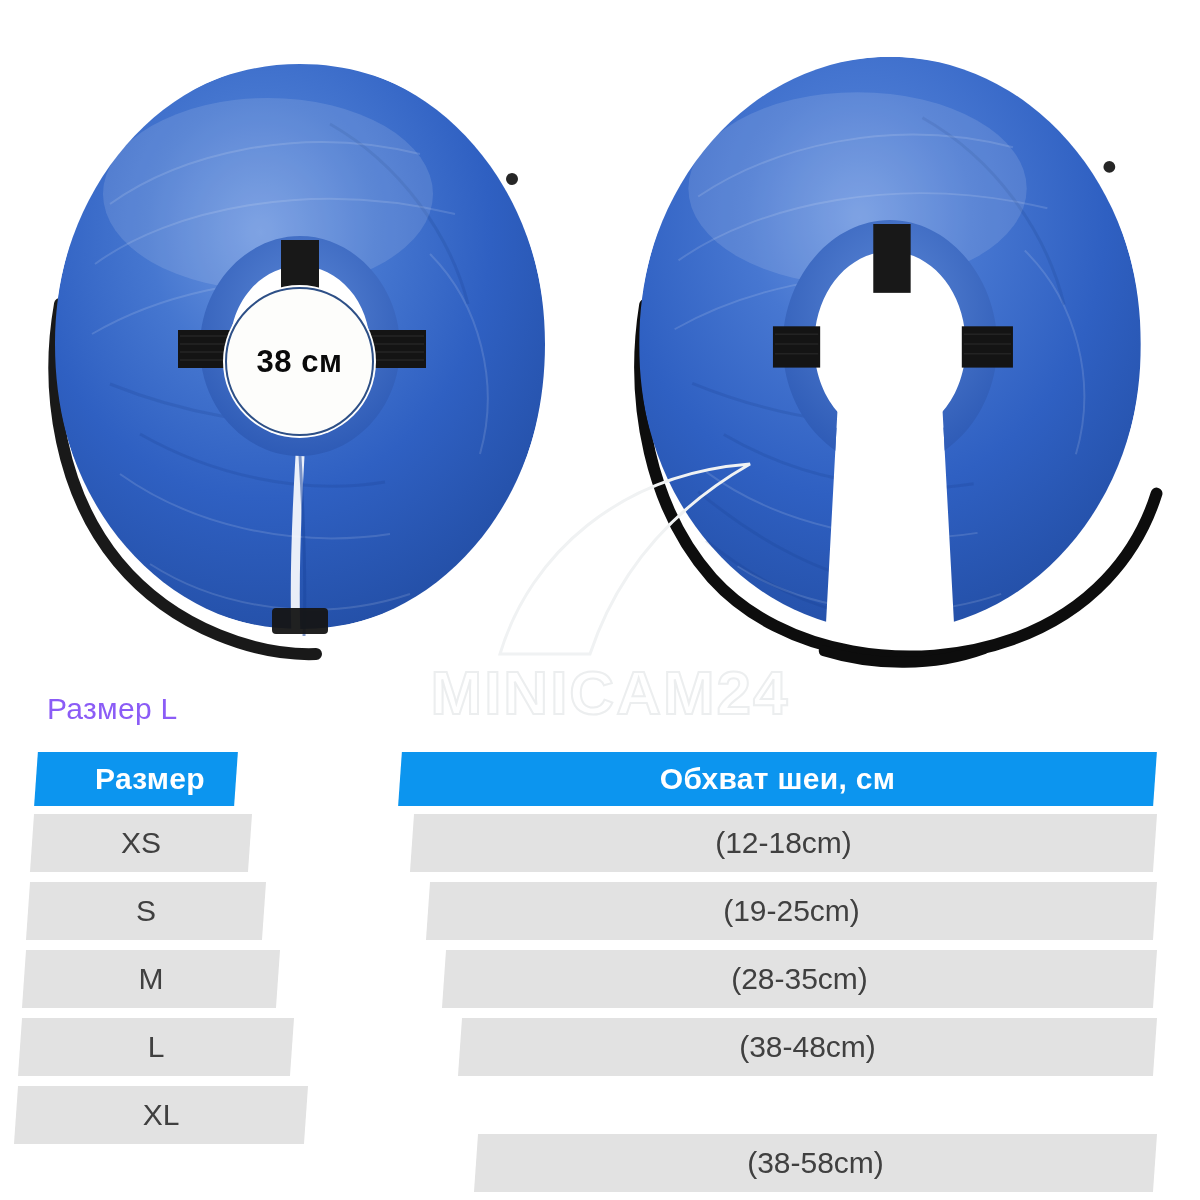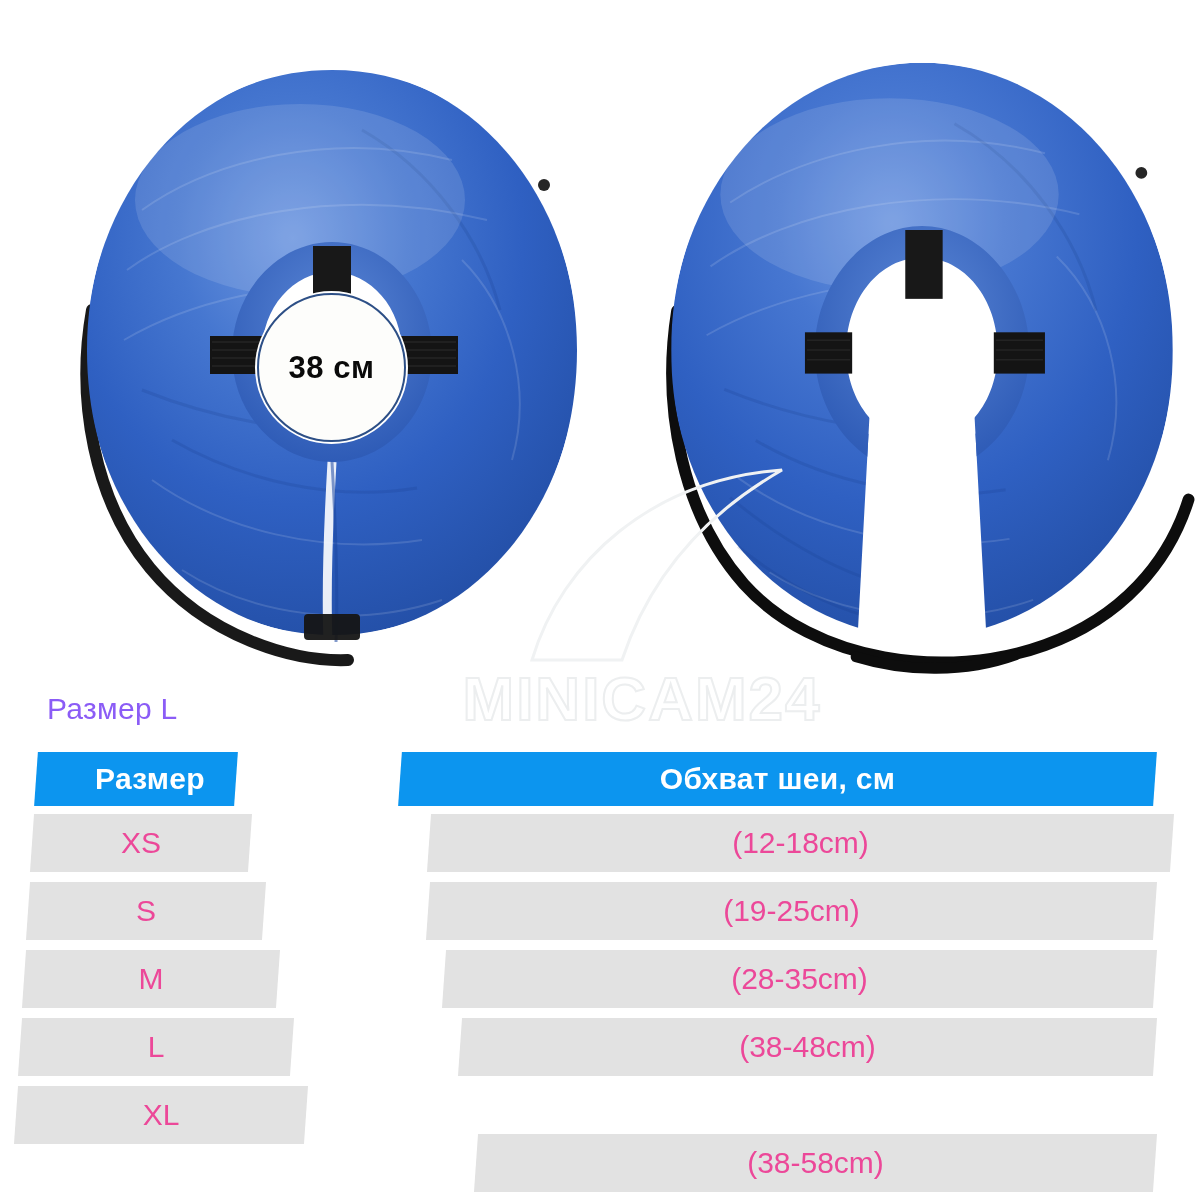--- a/index.html
+++ b/index.html
@@ -13,22 +13,22 @@
     height: 1200px;
     position: relative;
     overflow: hidden;
     font-family: "Liberation Sans", sans-serif;
     color: #111111;
   }
 
   
   #photo-area {
     position: absolute;
-    left: 0; top: 10px;
-    width: 1008px; height: 680px; margin-left: 32px;
+    left: 0; top: 4px;
+    width: 1008px; height: 680px;
   }
   .product-figure {
     position: absolute;
     top: 0;
     width: 600px;
     height: 680px;
   }
   #product-left  { left: 0px; }
   #product-right { left: 590px; }
 
@@ -121,21 +121,21 @@
   .head-row .plate { background: #0c95ef; }
   .body-row .plate { background: #e2e2e2; }
 
   .head-row .cell-text {
     color: #ffffff;
     font-weight: 700;
     font-size: 30px;
     letter-spacing: 0.3px;
   }
   .body-row .cell-text {
-    color: #ec4899;
+    color: #404040;
     font-weight: 400;
     font-size: 30px;
   }
 </style>
 </head>
 <body>
 
 <div id="photo-area">
 
   <div class="product-figure" id="product-left">
@@ -308,21 +308,21 @@
       <div class="plate"></div>
       <span class="cell-text">Обхват шеи, см</span>
     </div>
   </div>
 
   <div class="trow body-row" style="top:62px; height:58px;">
     <div class="cell" style="left:32px; width:218px;">
       <div class="plate"></div>
       <span class="cell-text">XS</span>
     </div>
-    <div class="cell" style="left:429px; width:743px;">
+    <div class="cell" style="left:412px; width:743px;">
       <div class="plate"></div>
       <span class="cell-text">(12-18cm)</span>
     </div>
   </div>
 
   <div class="trow body-row" style="top:130px; height:58px;">
     <div class="cell" style="left:28px; width:236px;">
       <div class="plate"></div>
       <span class="cell-text">S</span>
     </div>

